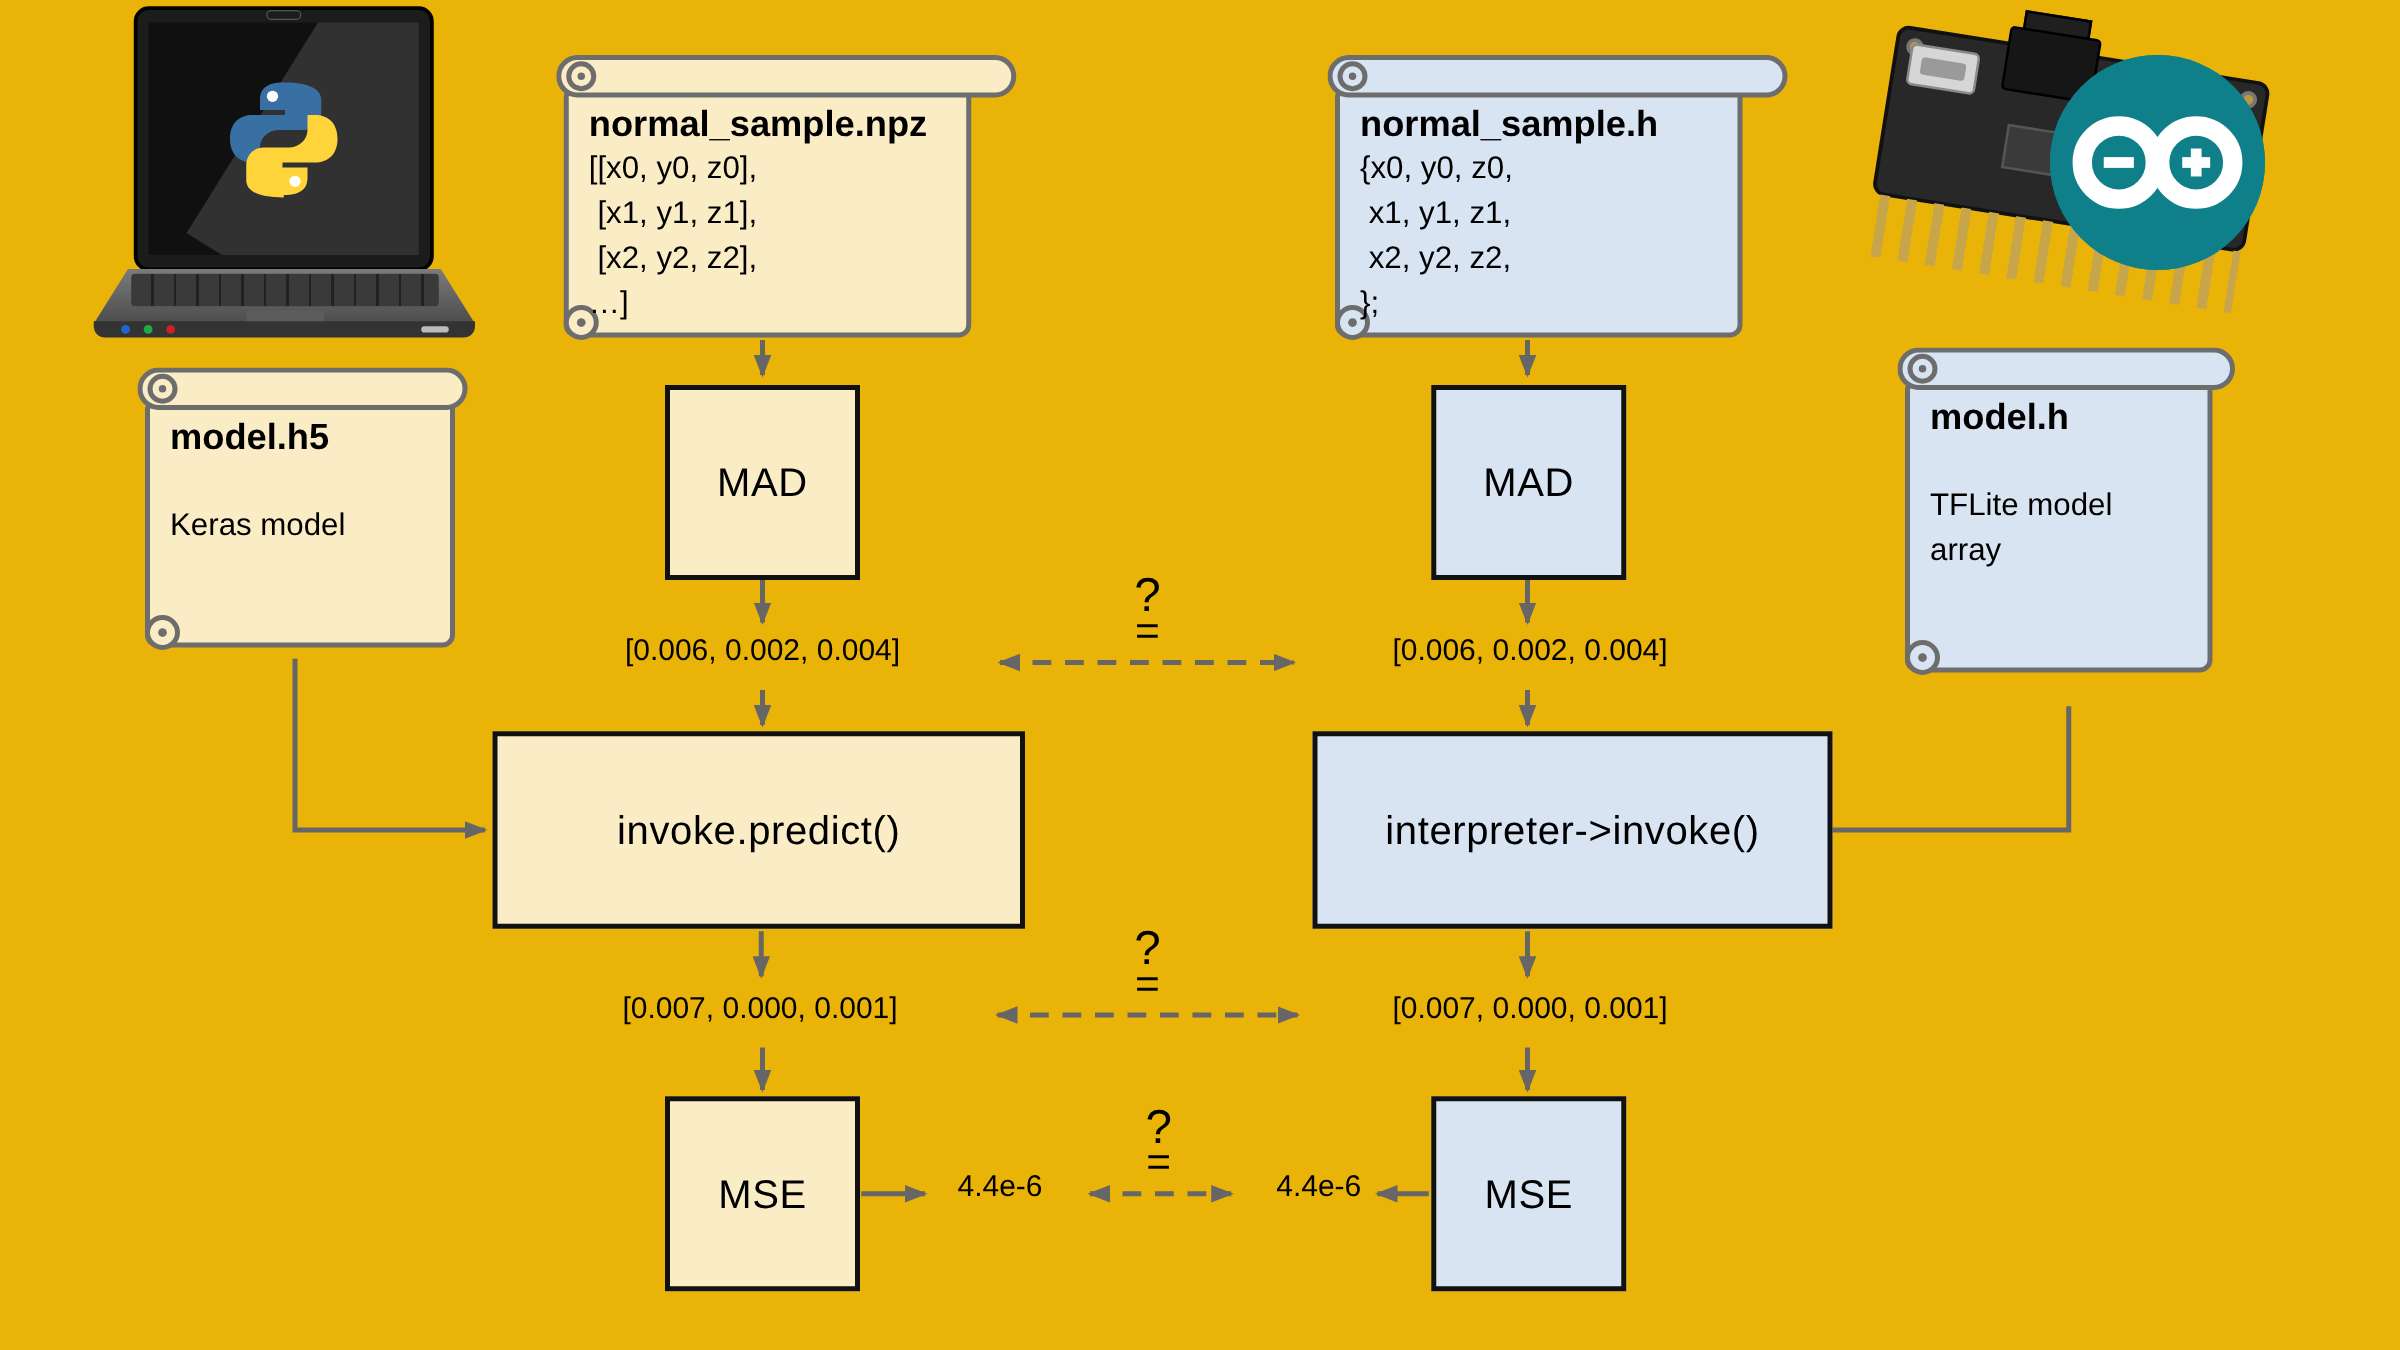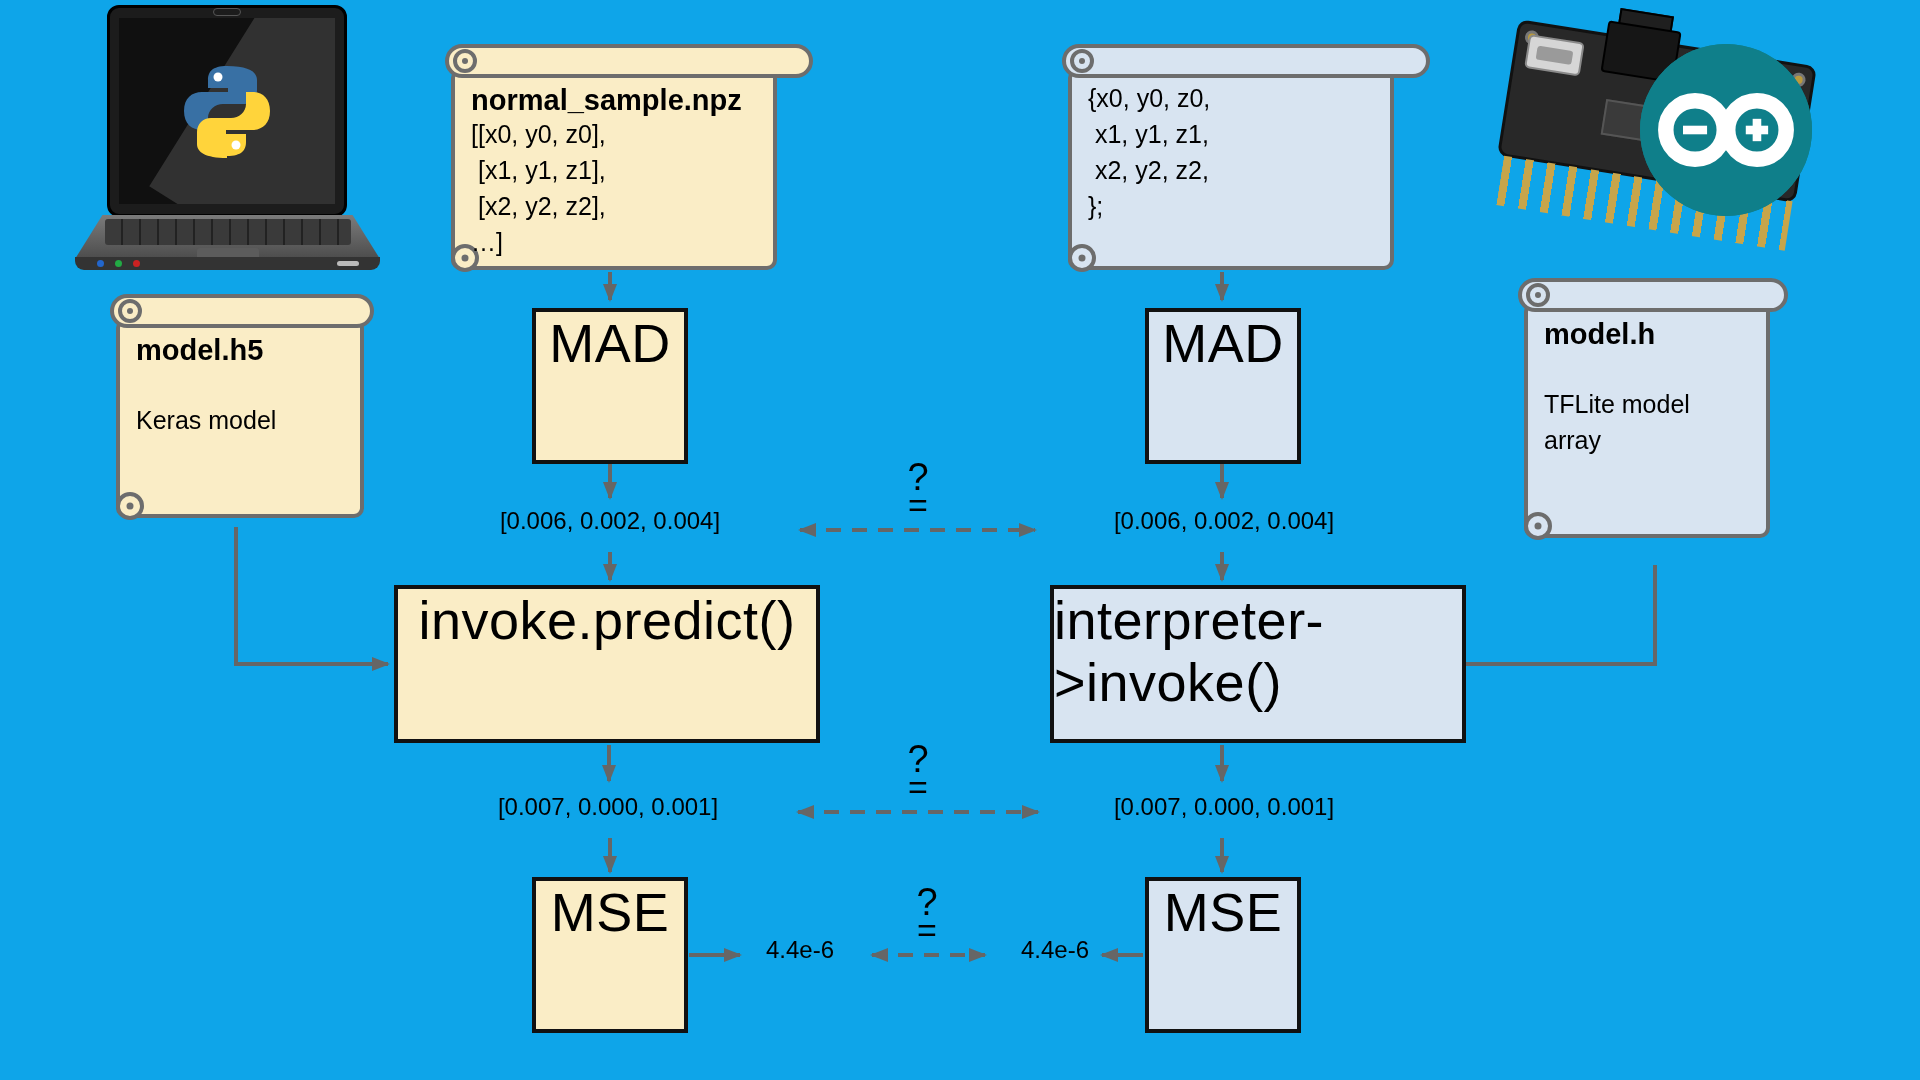--- a/index.html
+++ b/index.html
@@ -1,23 +1,23 @@
 <!DOCTYPE html>
 <html><head>
 <meta charset="utf-8">
 <style>
   html,body{margin:0;padding:0;background:#fff;}
-  .canvas{position:relative;width:1920px;height:1080px;background:#0ea5e9;overflow:hidden;
+  .canvas{position:relative;width:1920px;height:1080px;background:#eab308;overflow:hidden;
           font-family:"Liberation Sans", sans-serif;color:#000;}
   .canvas *{box-sizing:border-box;}
   svg.arrows{position:absolute;left:0;top:0;width:1920px;height:1080px;}
 
   
-  .pbox{position:absolute;border:4px solid #111;display:flex;align-items:flex-start;justify-content:center;
-        font-size:54px;letter-spacing:.5px;}
+  .pbox{position:absolute;border:4px solid #111;display:flex;align-items:center;justify-content:center;
+        font-size:32px;letter-spacing:.5px;}
   .fill-y{background:#FAEDC6;}
   .fill-b{background:#D8E4F1;}
 
   
   .val{position:absolute;font-size:24px;text-align:center;white-space:nowrap;}
 
   
   .cmp{position:absolute;display:flex;flex-direction:column;align-items:center;font-size:38px;line-height:30px;}
   .cmp .eq{font-size:34px;line-height:26px;}
 
@@ -174,20 +174,21 @@
   <div class="scroll" style="left:1062px;top:44px;width:372px;height:234px;">
     <svg width="372" height="234" viewBox="0 0 372 234">
       <rect x="8" y="26" width="322" height="198" rx="8" fill="#D8E4F1" stroke="#6d6d6d" stroke-width="4"></rect>
       <circle cx="20" cy="214" r="12" fill="#D8E4F1" stroke="#6d6d6d" stroke-width="4"></circle>
       <circle cx="20" cy="214" r="3.5" fill="#6d6d6d"></circle>
       <rect x="2" y="2" width="364" height="30" rx="15" fill="#D8E4F1" stroke="#6d6d6d" stroke-width="4"></rect>
       <circle cx="20" cy="17" r="10" fill="#D8E4F1" stroke="#6d6d6d" stroke-width="4"></circle>
       <circle cx="20" cy="17" r="3" fill="#6d6d6d"></circle>
     </svg>
     <div class="scroll-text">
+      <div class="scroll-title">normal_sample.h</div>
       <div class="scroll-line">{x0, y0, z0,</div>
       <div class="scroll-line"> x1, y1, z1,</div>
       <div class="scroll-line"> x2, y2, z2,</div>
       <div class="scroll-line">};</div>
     </div>
   </div>
 
   <div class="scroll" style="left:110px;top:294px;width:268px;height:232px;">
     <svg width="268" height="232" viewBox="0 0 268 232">
       <rect x="8" y="26" width="244" height="196" rx="8" fill="#FAEDC6" stroke="#6d6d6d" stroke-width="4"></rect>

